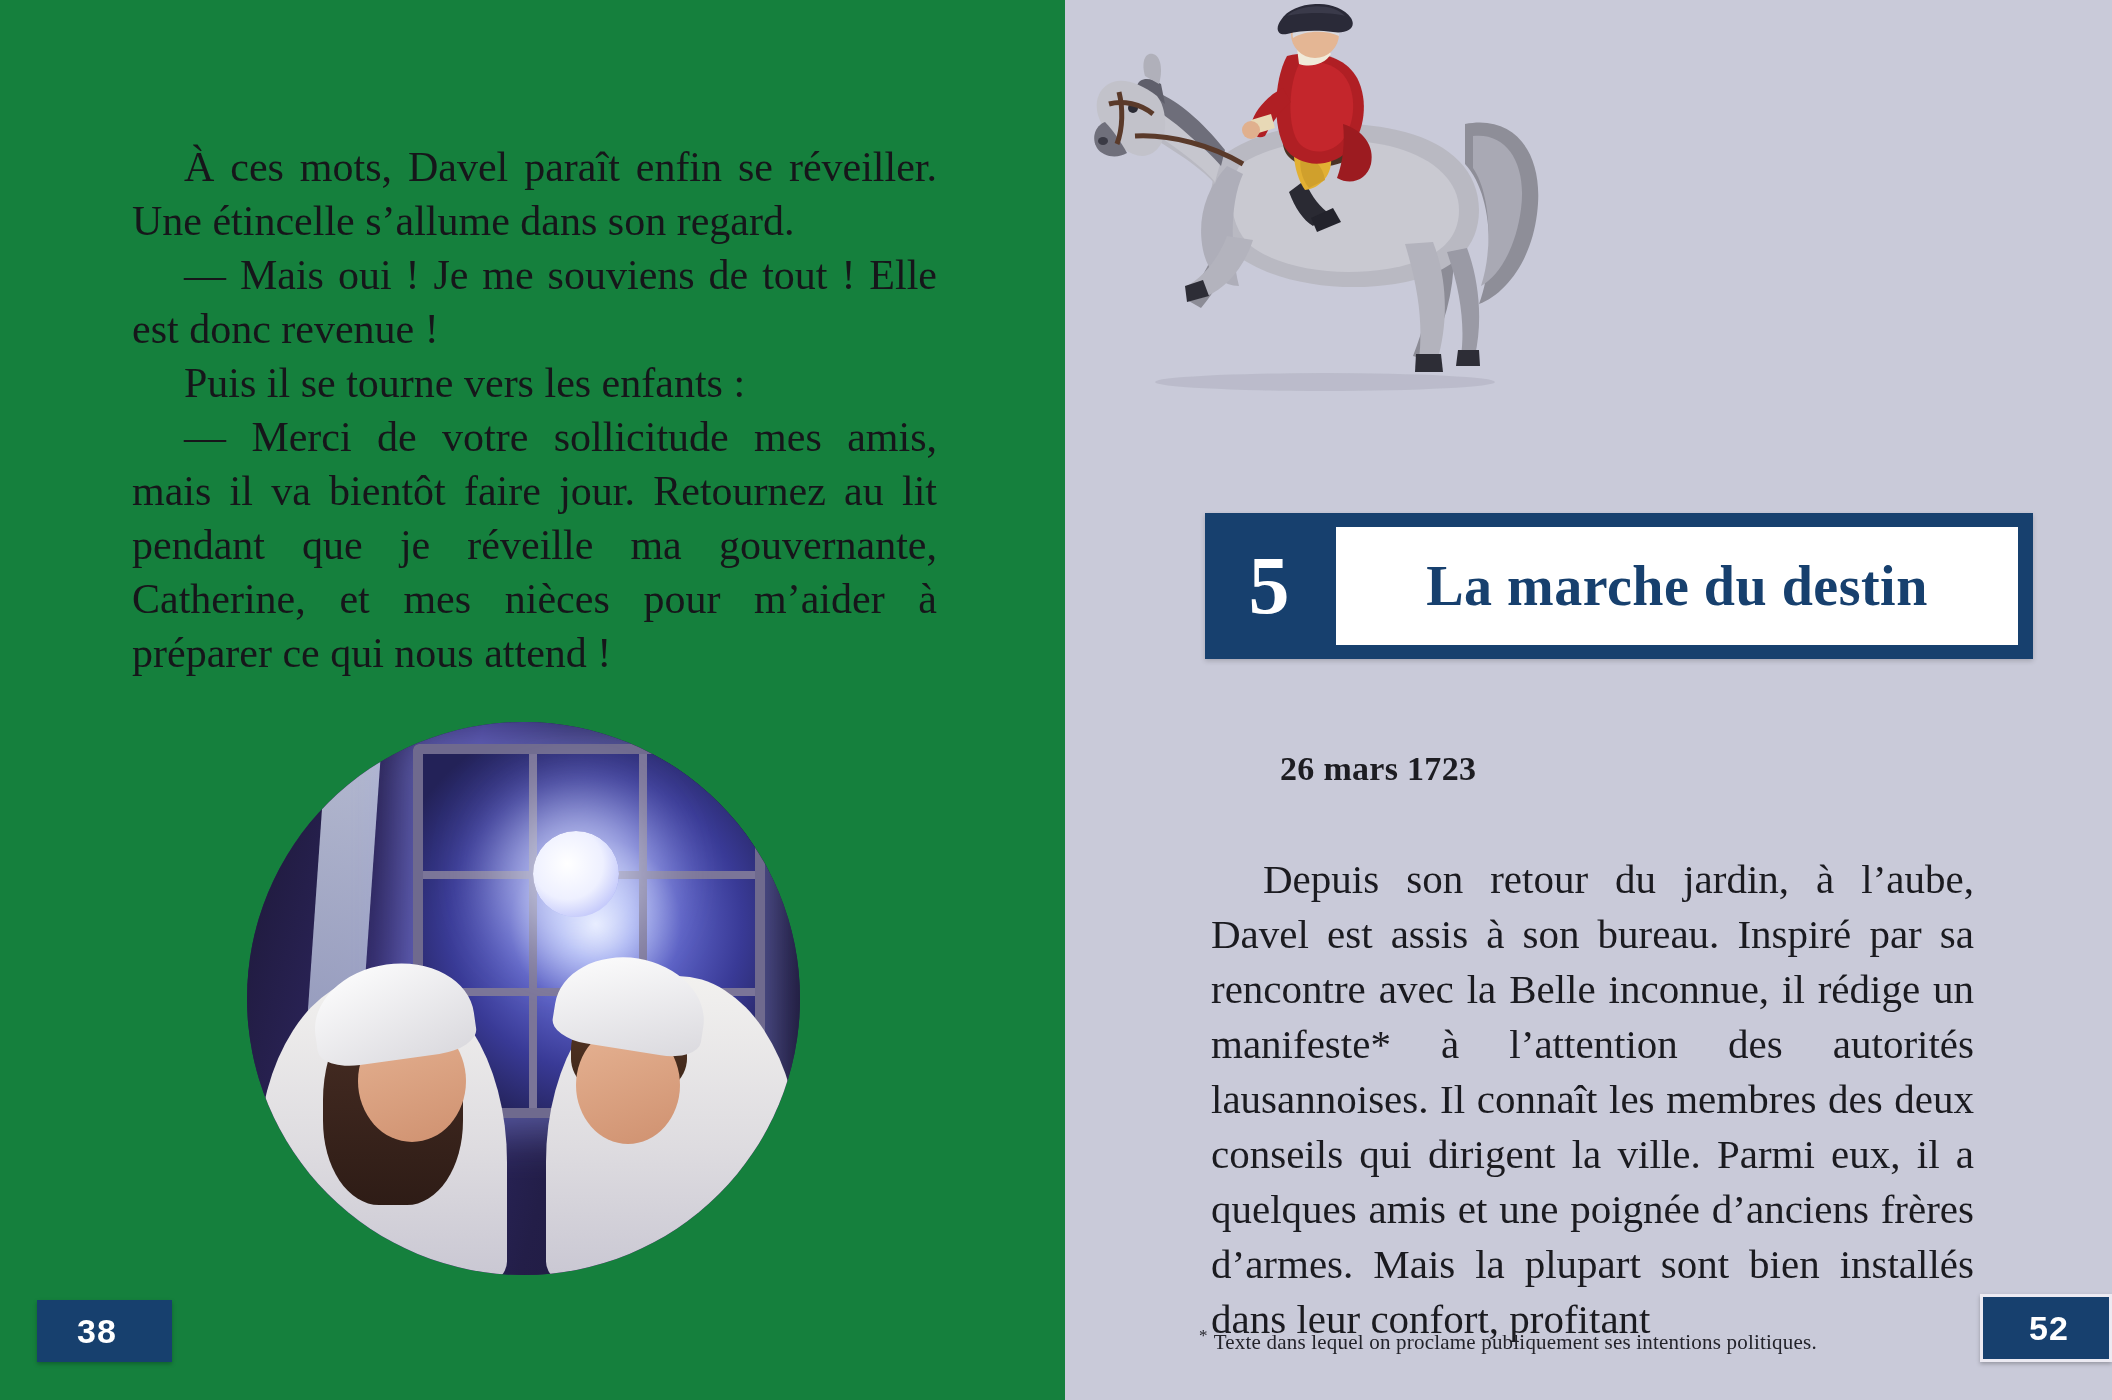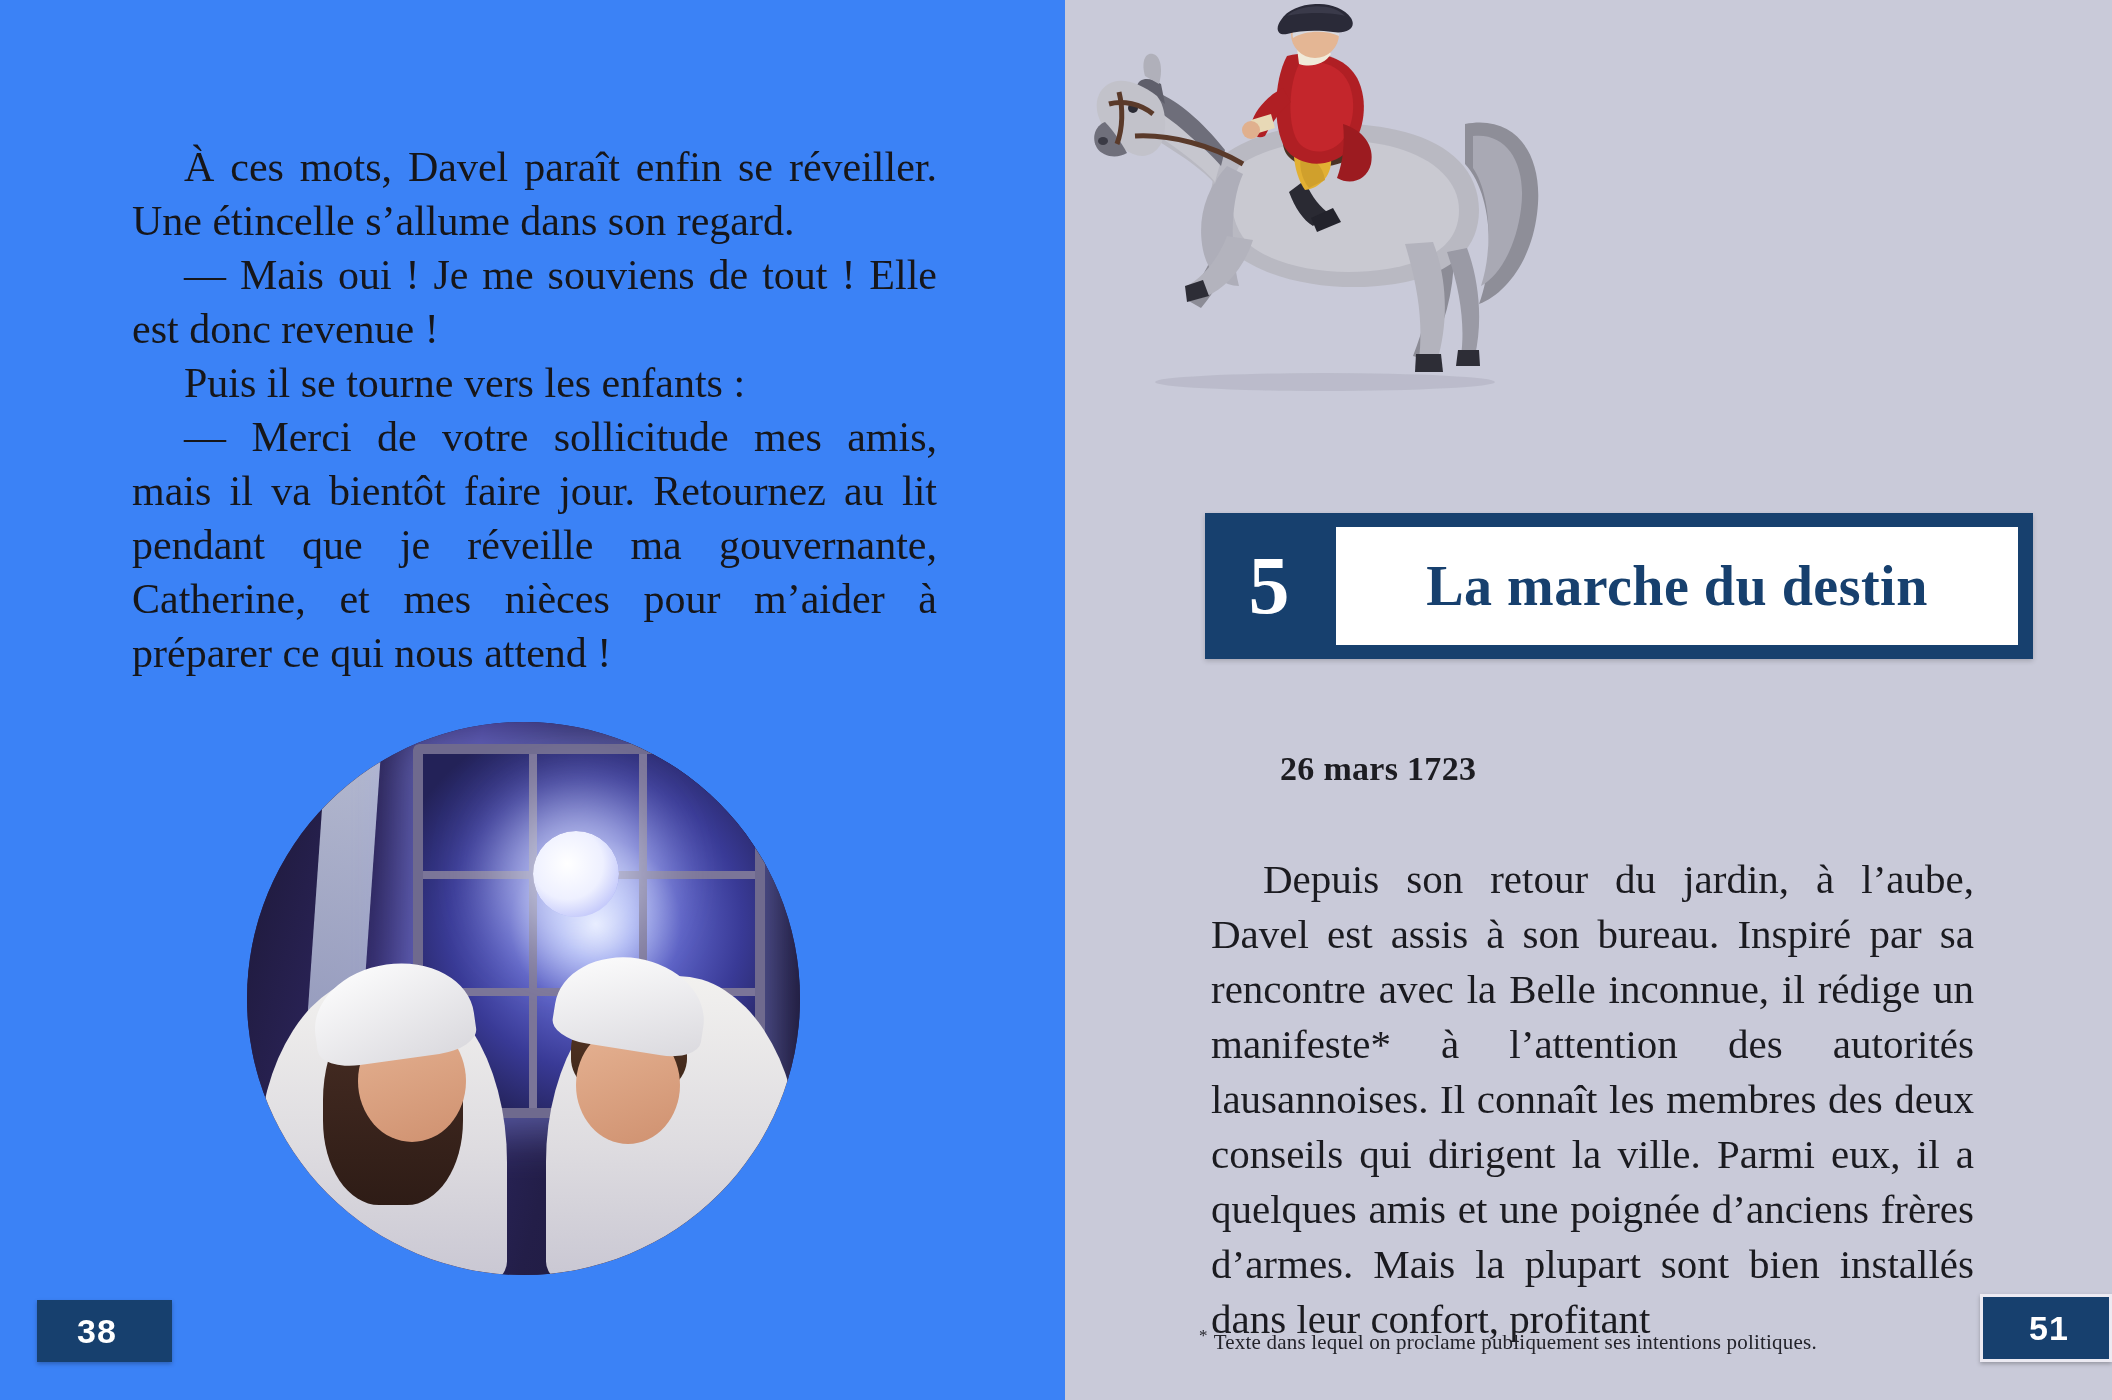--- a/index.html
+++ b/index.html
@@ -7,21 +7,21 @@
     width:2112px;height:1400px;overflow:hidden;
     background:#ffffff;
     font-family:"Liberation Serif", serif;
   }
   .spread{position:relative;width:2112px;height:1400px;display:flex;}
 
   
   .page-left{
     position:relative;
     width:1065px;height:1400px;
-    background:#3b82f6;
+    background:#15803d;
     flex:0 0 1065px;
   }
   .left-text{
     position:absolute;
     left:132px;top:140px;width:805px;
     font-size:42px;line-height:54px;
     color:#16161a;
     text-align:justify;
     font-family:"Liberation Serif", serif;
   }
@@ -294,21 +294,21 @@
       </svg>
     </div>
 
     <div class="chapter-bar">
       <div class="chapter-num">5</div>
       <div class="chapter-title-box">
         <span class="chapter-title">La marche du destin</span>
       </div>
     </div>
 
-    <div class="pnum pnum-right">51</div>
+    <div class="pnum pnum-right">52</div>
   </div>
 
   <div class="overlay">
     <div class="date-line">
       <span class="date-text">26 mars 1723</span>
     </div>
 
     <div class="right-text">
       <p>Depuis son retour du jardin, à l’aube, Davel est assis à son bureau. Inspiré par sa rencontre avec la Belle inconnue, il rédige un manifeste* à l’attention des autorités lausannoises. Il connaît les membres des deux conseils qui dirigent la ville. Parmi eux, il a quelques amis et une poignée d’anciens frères d’armes. Mais la plupart sont bien installés dans leur confort, profitant</p>
     </div>

